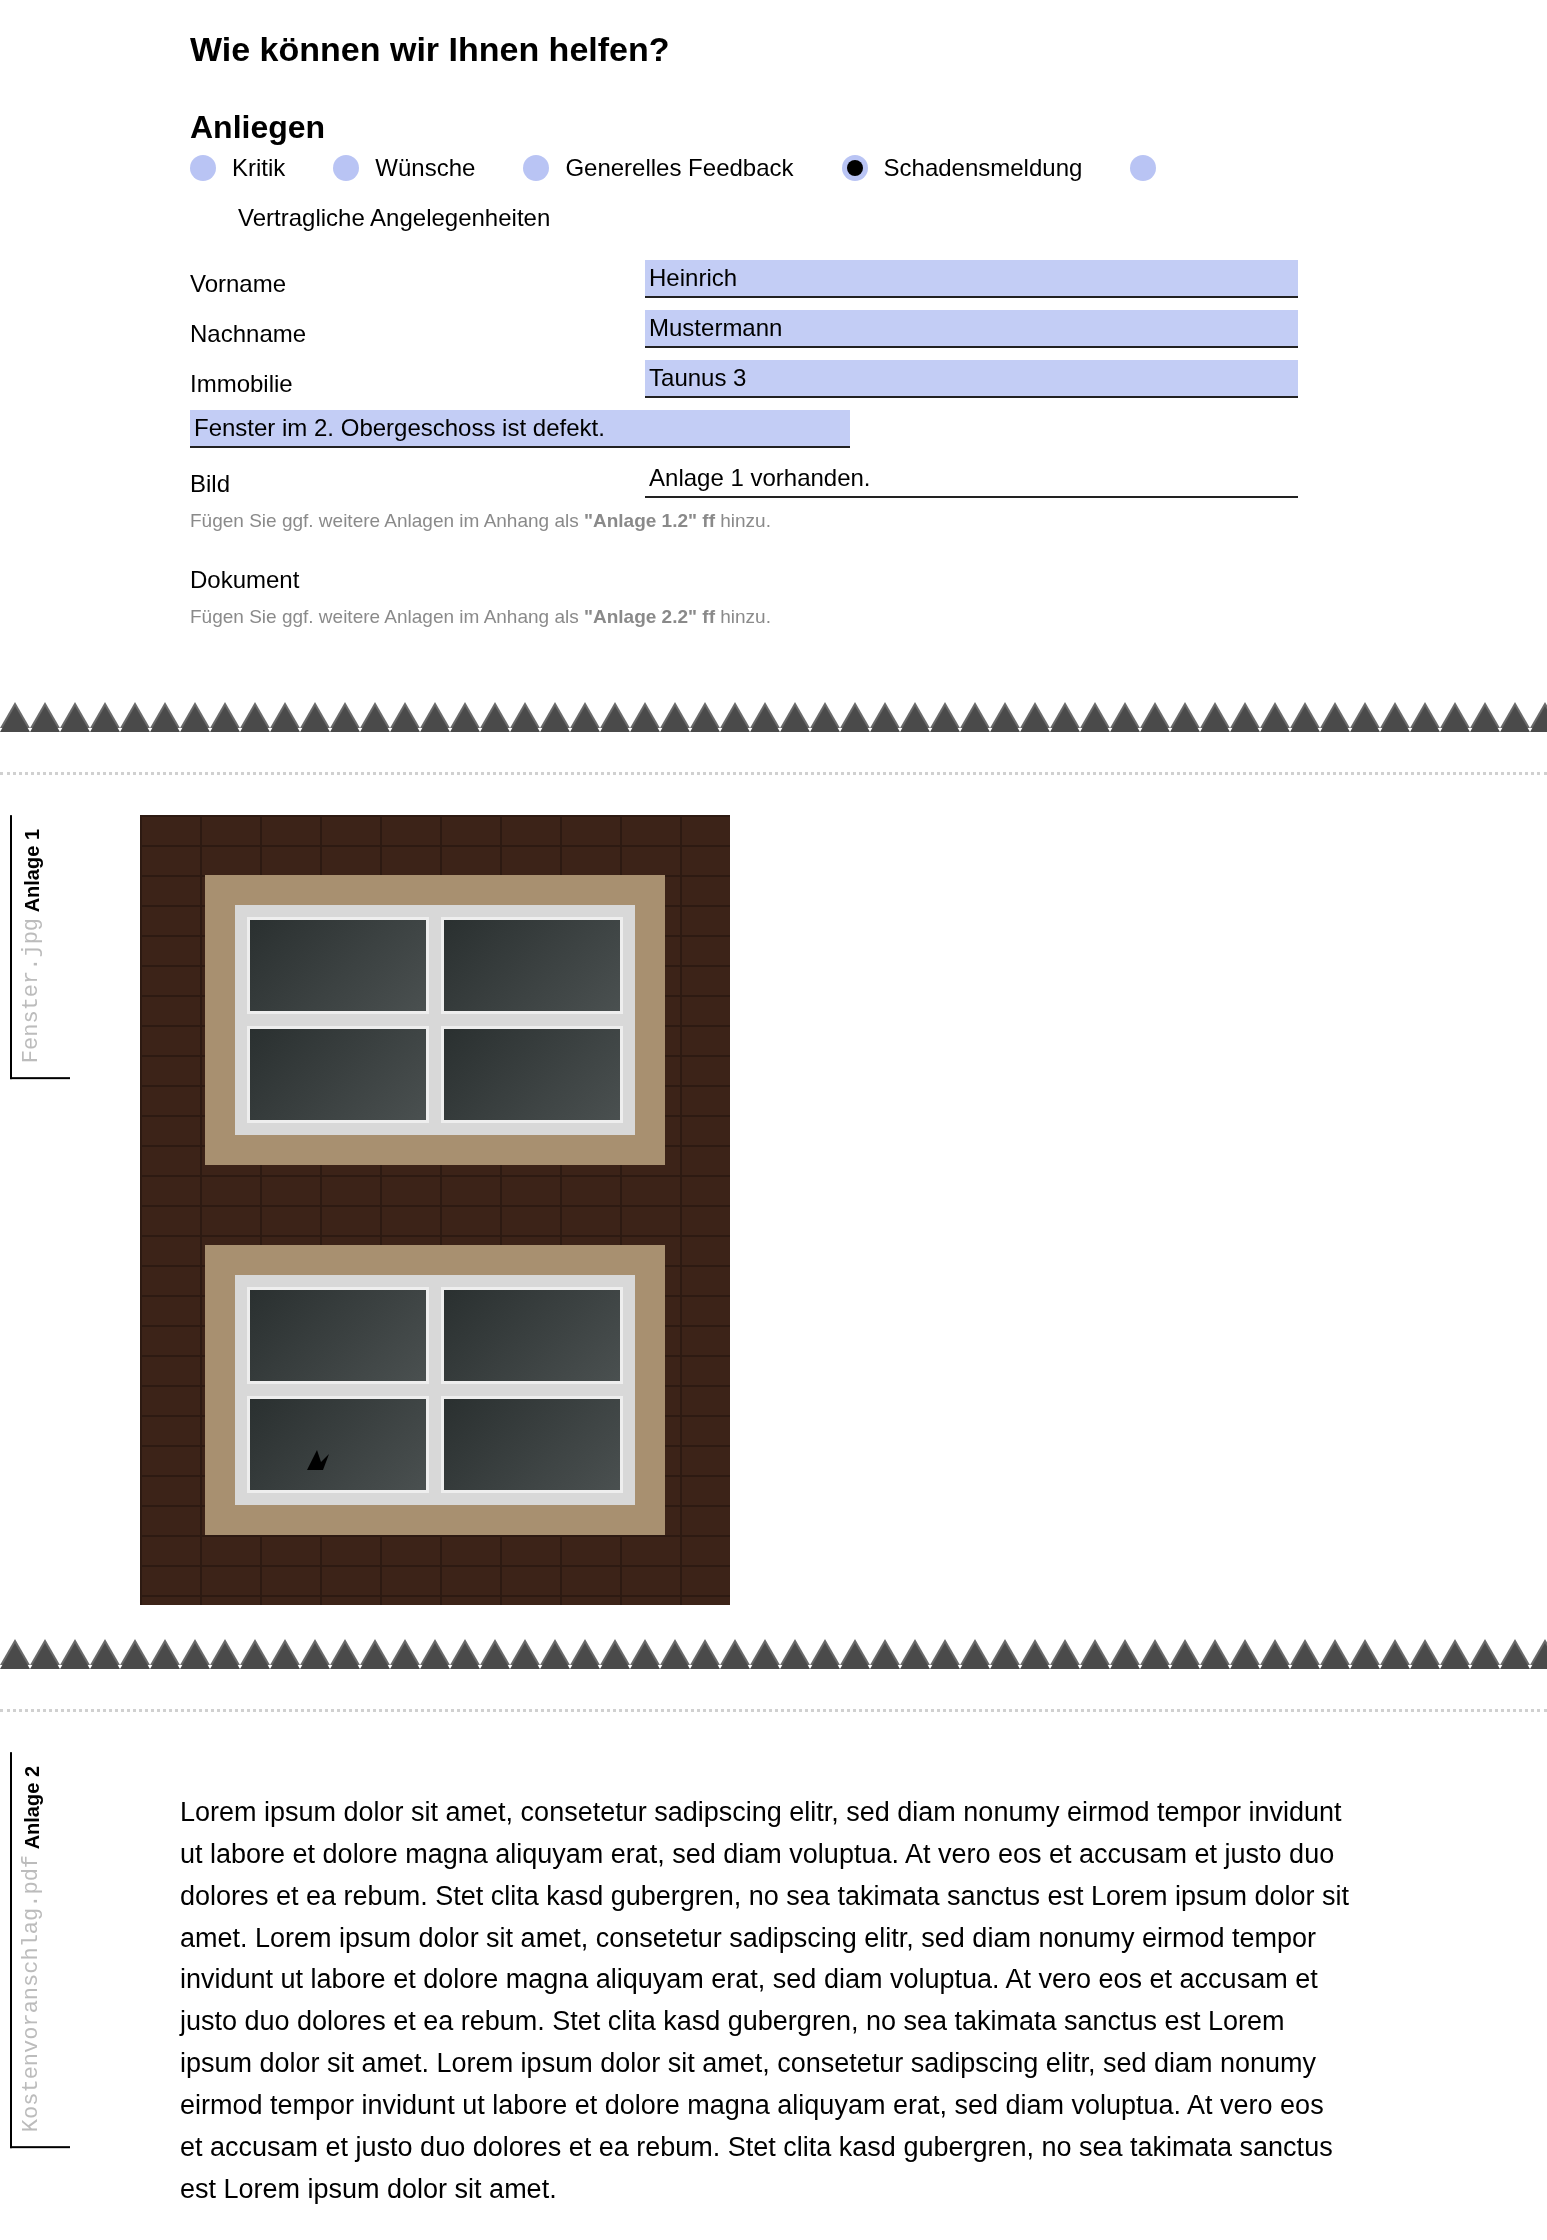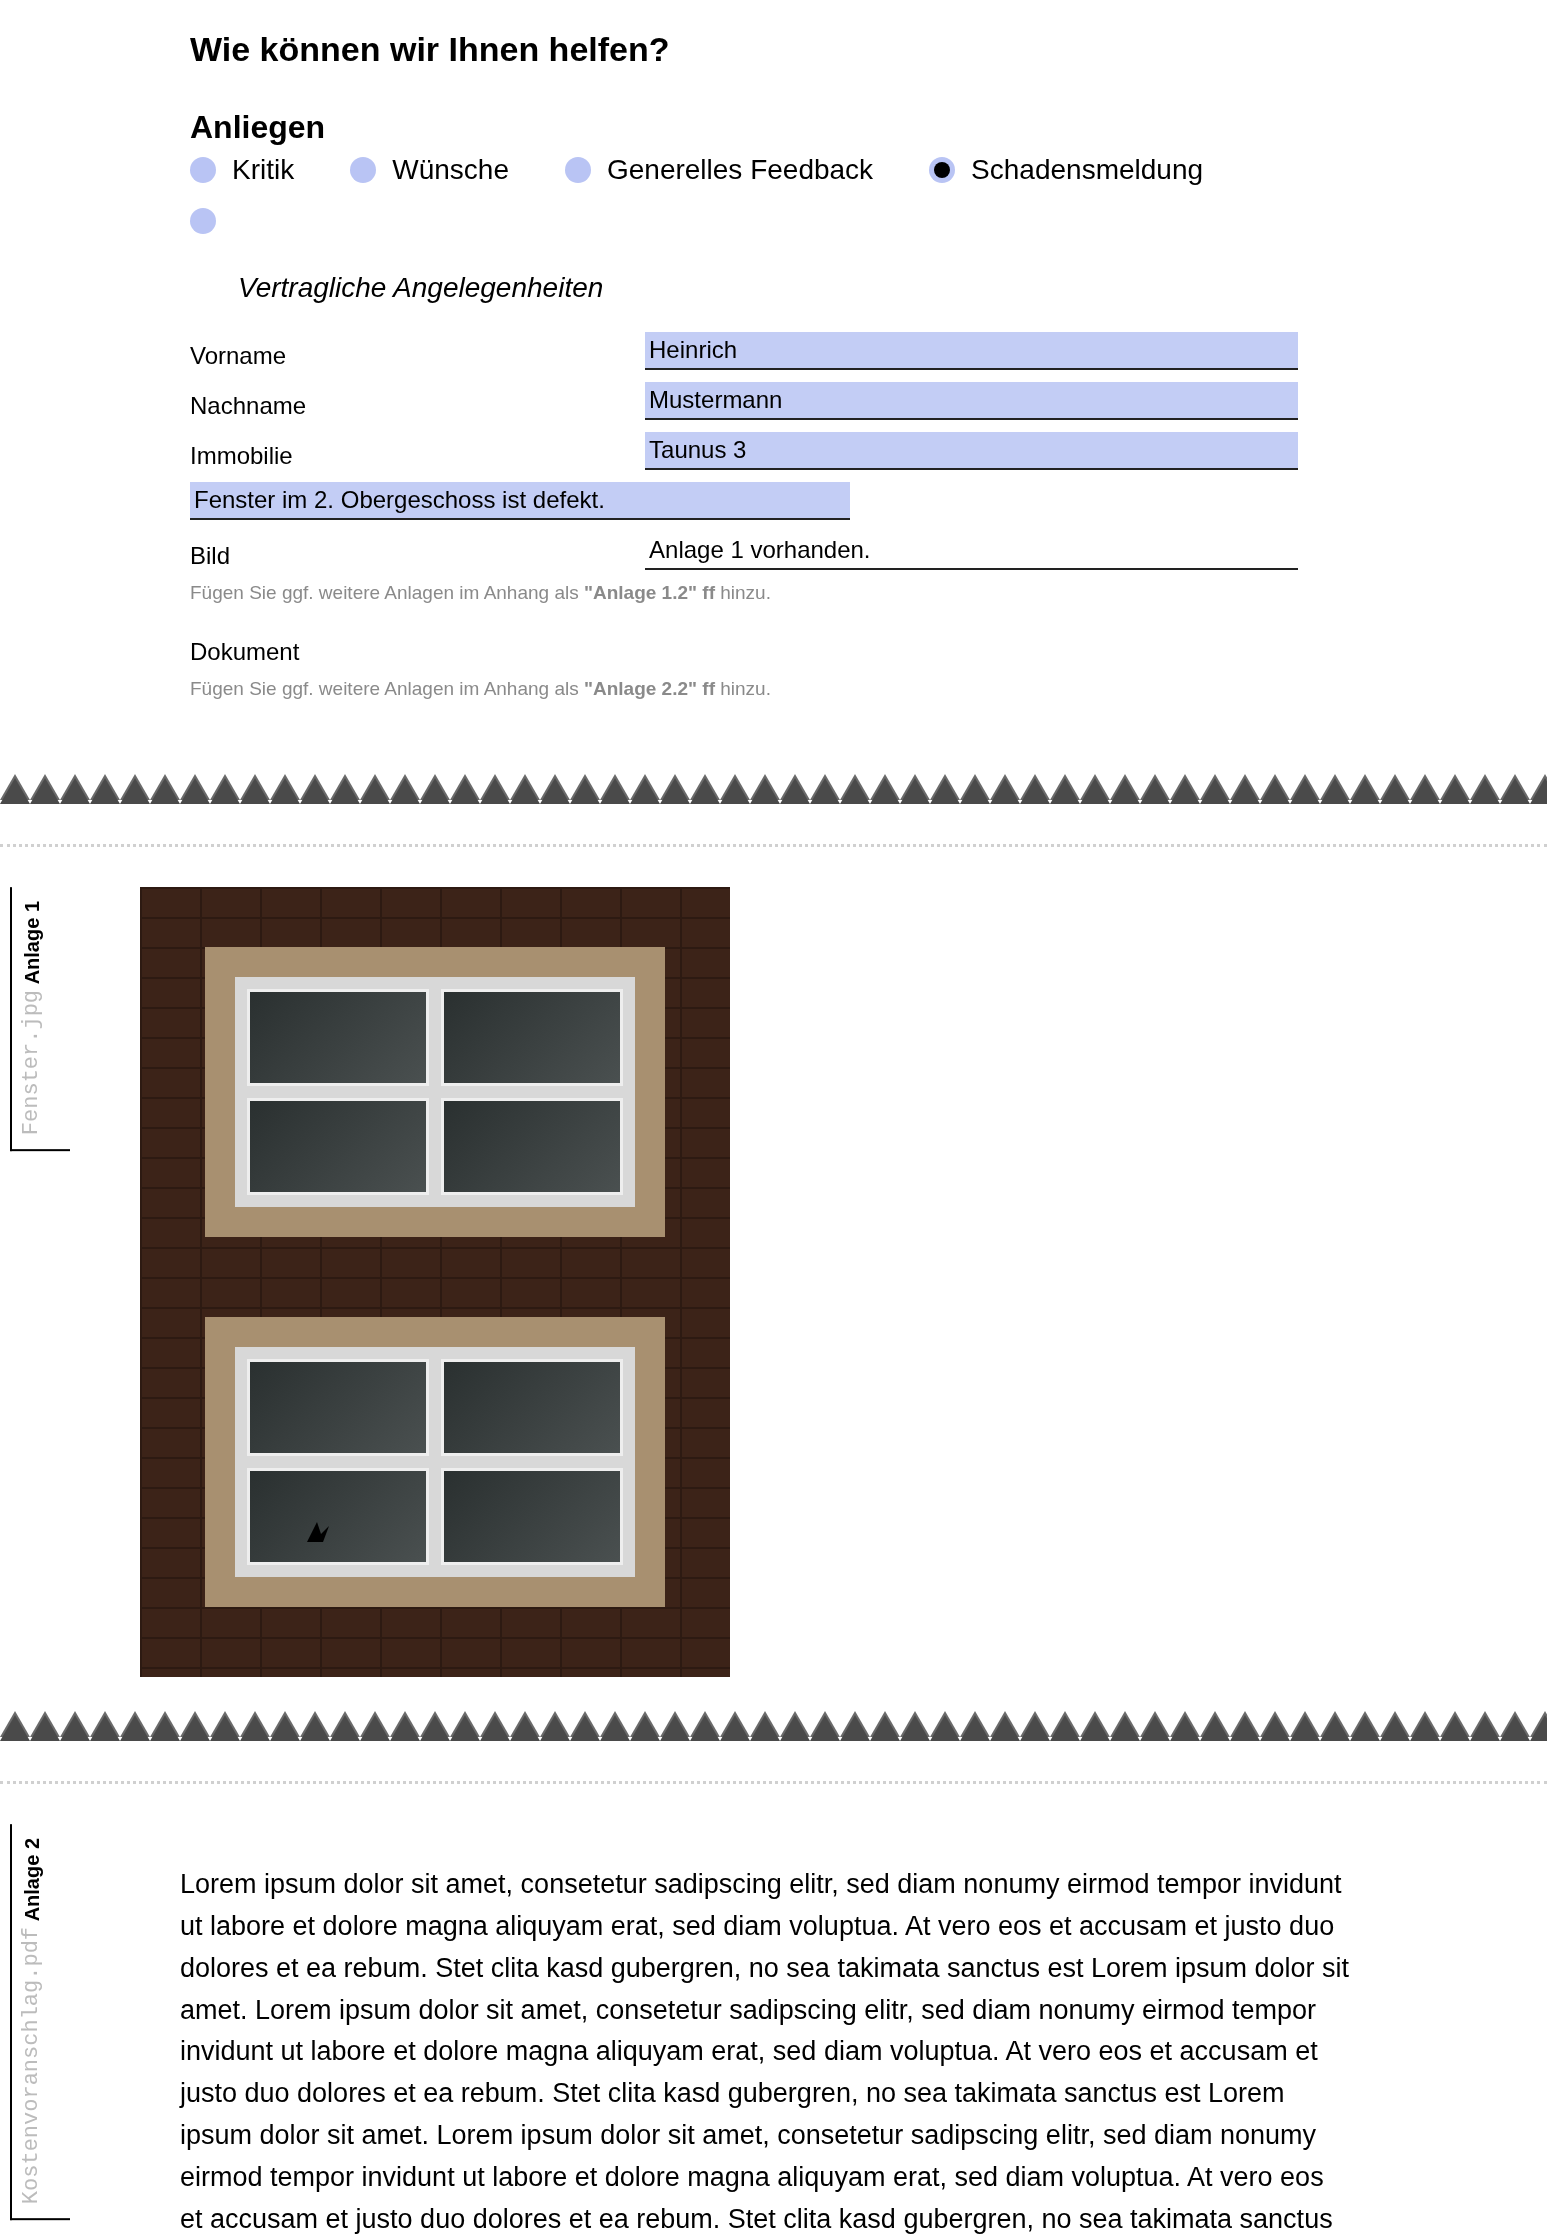--- a/index.html
+++ b/index.html
@@ -23,33 +23,33 @@
     margin-bottom: 40px;
   }
   .subhead {
     font-size: 32px;
     font-weight: bold;
     margin-bottom: 8px;
   }
   .radio-row {
     display: flex;
     flex-wrap: wrap;
-    align-items: flex-start;
-    gap: 16px;
-    font-size: 28px;
+    align-items: center;
+    gap: 8px;
+    font-size: 24px;
     margin-bottom: 22px;
     width: 1080px;
   }
   .radio-item {
     display: flex;
     align-items: center;
     margin-right: 40px;
     margin-bottom: 6px;
   }
-  .radio-item.indent { margin-left: 48px; font-style: italic; }
+  .radio-item.indent { margin-left: 48px; }
   .radio-outer {
     width: 26px; height: 26px;
     border-radius: 50%;
     background: #b9c4f4;
     margin-right: 16px;
     display: flex;
     align-items: center;
     justify-content: center;
   }
   .radio-sel{

